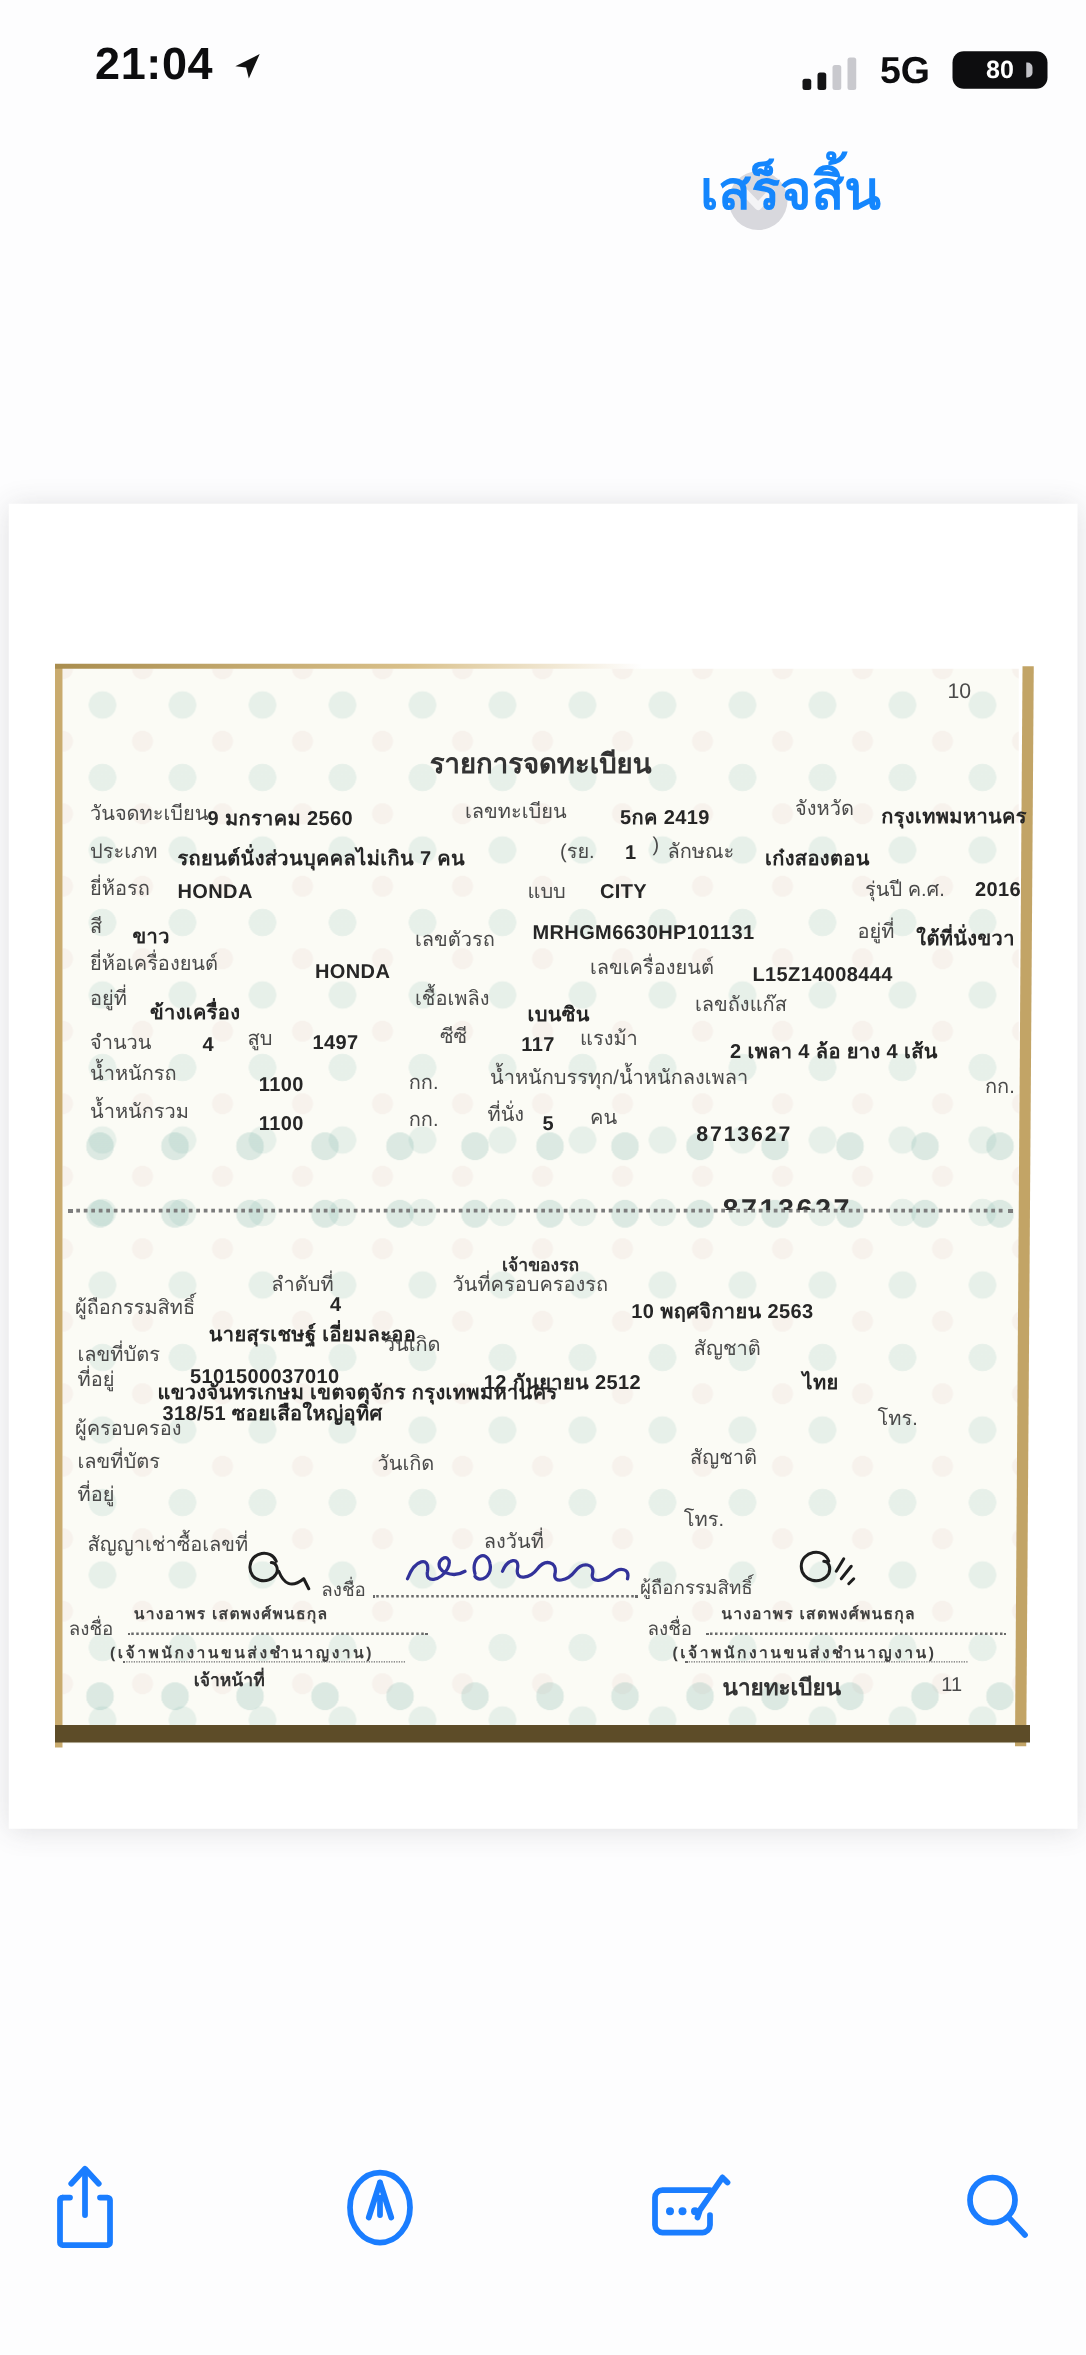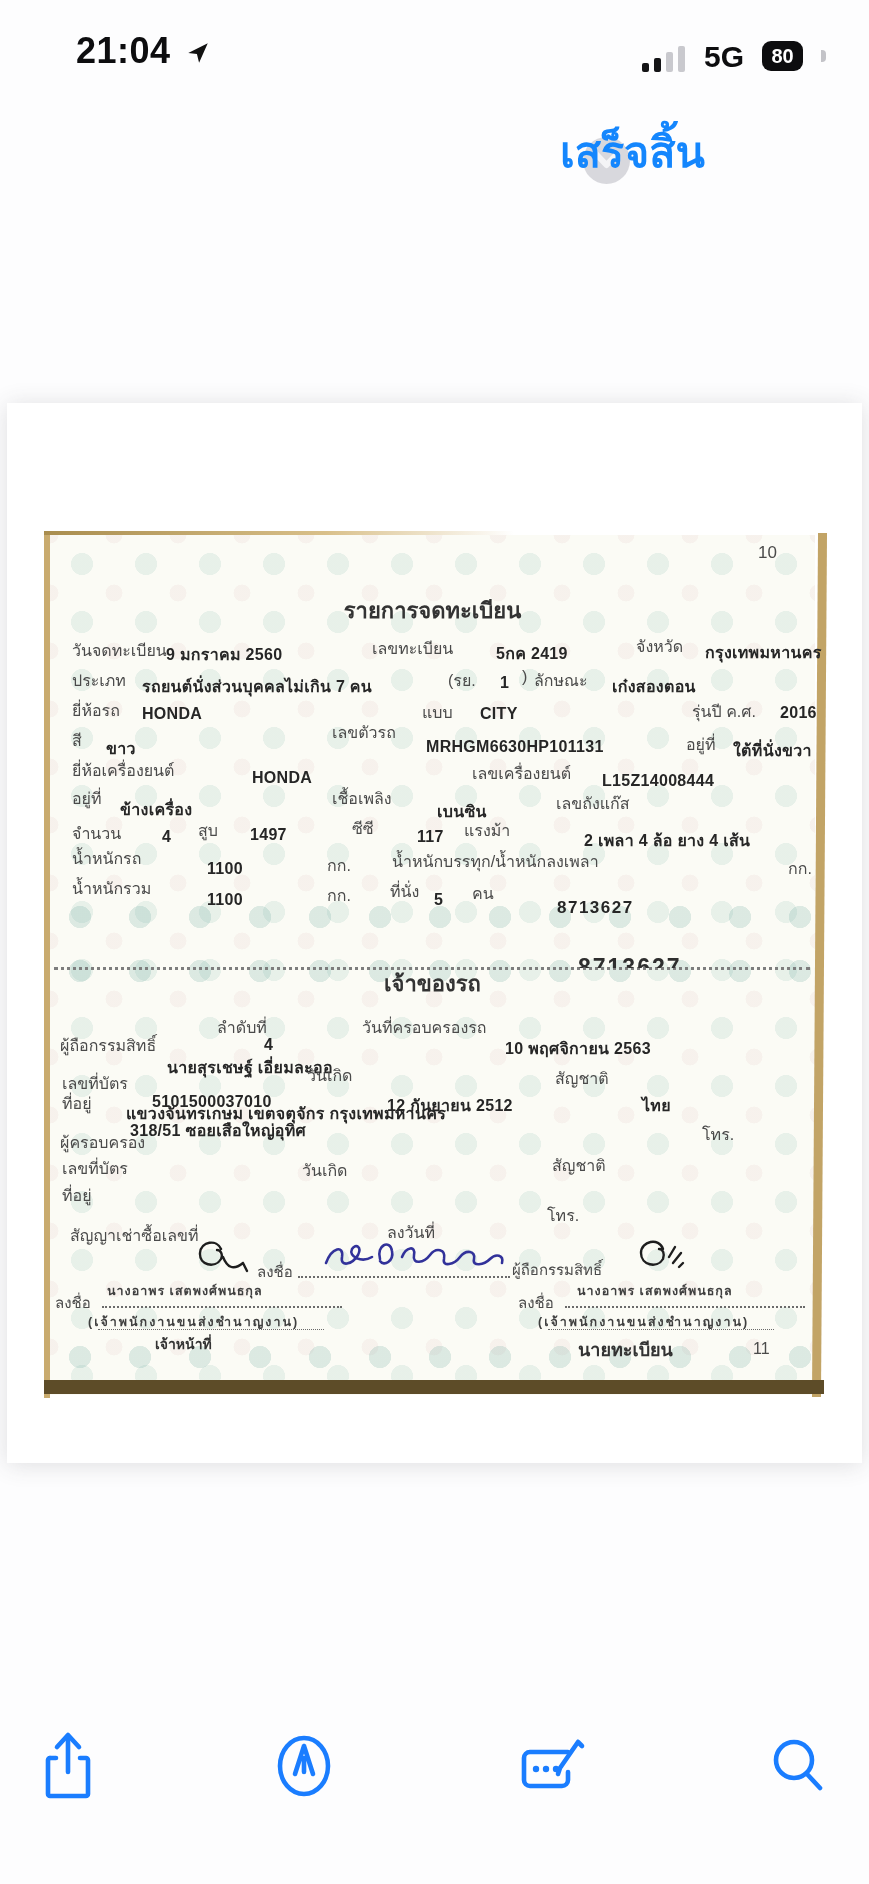--- a/index.html
+++ b/index.html
@@ -9,21 +9,21 @@
   .statusbar{position:absolute;left:0;top:0;width:869px;height:100px;background:#fdfdfe;}
   .time{position:absolute;left:76px;top:30px;font-size:36px;font-weight:700;color:#0d0d0f;letter-spacing:.5px;}
   .locarrow{position:absolute;left:185px;top:40px;width:26px;height:26px;}
   .sigbars{position:absolute;left:642px;top:46px;width:50px;height:26px;}
   .bar{position:absolute;bottom:0;width:7px;border-radius:2px;}
   .b1{left:0;height:9px;background:#141416;}
   .b2{left:12px;height:14px;background:#141416;}
   .b3{left:24px;height:20px;background:#c9c9ce;}
   .b4{left:36px;height:26px;background:#c9c9ce;}
   .net5g{position:absolute;left:704px;top:40px;font-size:30px;font-weight:700;color:#0d0d0f;}
-  .battery{position:absolute;left:762px;top:41px;width:41px;height:30px;background:#0d0d0f;border-radius:9px;
+  .battery{position:absolute;left:762px;top:41px;width:76px;height:30px;background:#0d0d0f;border-radius:9px;
            color:#ffffff;font-size:20px;font-weight:700;text-align:center;line-height:30px;}
   .battnub{position:absolute;left:821px;top:50px;width:5px;height:12px;background:#c3c3c8;border-radius:0 4px 4px 0;}
   
   .collapse-btn{position:absolute;left:583px;top:137px;width:47px;height:47px;border-radius:50%;background:#d8d8dd;}
   .collapse-btn svg{position:absolute;left:10px;top:13px;}
   .done{position:absolute;left:560px;top:118px;width:303px;text-align:left;font-size:43px;font-weight:600;color:#1486fd;}
   
   .card{position:absolute;left:7px;top:403px;width:855px;height:1060px;background:#ffffff;
         box-shadow:0 2px 22px rgba(60,60,70,.16);}
   .paper{position:absolute;left:43px;top:132px;width:765px;height:860px;background:#fbfbf5;
@@ -111,34 +111,34 @@
 
       <div class="lbl" style="left:22px;top:163px;">ยี่ห้อรถ</div>
       <div class="val" style="left:92px;top:170px;">HONDA</div>
       <div class="lbl" style="left:372px;top:165px;">แบบ</div>
       <div class="val" style="left:430px;top:170px;">CITY</div>
       <div class="lbl" style="left:642px;top:164px;">รุ่นปี ค.ศ.</div>
       <div class="val" style="left:730px;top:169px;">2016</div>
 
       <div class="lbl" style="left:22px;top:193px;">สี</div>
       <div class="val" style="left:56px;top:201px;">ขาว</div>
-      <div class="lbl" style="left:282px;top:185px;">เลขตัวรถ</div>
+      <div class="lbl" style="left:282px;top:204px;">เลขตัวรถ</div>
       <div class="val" style="left:376px;top:203px;">MRHGM6630HP101131</div>
       <div class="lbl" style="left:636px;top:197px;">อยู่ที่</div>
       <div class="val" style="left:683px;top:203px;">ใต้ที่นั่งขวา</div>
 
       <div class="lbl" style="left:22px;top:223px;">ยี่ห้อเครื่องยนต์</div>
       <div class="val" style="left:202px;top:234px;">HONDA</div>
       <div class="lbl" style="left:422px;top:226px;">เลขเครื่องยนต์</div>
       <div class="val" style="left:552px;top:237px;">L15Z14008444</div>
 
       <div class="lbl" style="left:22px;top:251px;">อยู่ที่</div>
       <div class="val" style="left:70px;top:262px;">ข้างเครื่อง</div>
       <div class="lbl" style="left:282px;top:251px;">เชื้อเพลิง</div>
-      <div class="val" style="left:387px;top:264px;text-align:center;">เบนซิน</div>
+      <div class="val" style="left:372px;top:264px;text-align:center;">เบนซิน</div>
       <div class="lbl" style="left:506px;top:256px;">เลขถังแก๊ส</div>
 
       <div class="lbl" style="left:22px;top:286px;">จำนวน</div>
       <div class="val" style="left:112px;top:293px;">4</div>
       <div class="lbl" style="left:148px;top:283px;">สูบ</div>
       <div class="val" style="left:200px;top:291px;">1497</div>
       <div class="lbl" style="left:302px;top:281px;">ซีซี</div>
       <div class="val" style="left:367px;top:293px;">117</div>
       <div class="lbl" style="left:414px;top:283px;">แรงม้า</div>
       <div class="val" style="left:534px;top:293px;">2 เพลา 4 ล้อ ยาง 4 เส้น</div>
@@ -154,21 +154,21 @@
       <div class="lbl" style="left:277px;top:348px;">กก.</div>
       <div class="lbl" style="left:340px;top:344px;">ที่นั่ง</div>
       <div class="val" style="left:384px;top:356px;">5</div>
       <div class="lbl" style="left:422px;top:346px;">คน</div>
 
       <div class="val" style="left:507px;top:363px;font-size:17px;letter-spacing:1.5px;">8713627</div>
 
       <div class="perf"></div>
       <div class="clipnum"><span>8713627</span></div>
 
-      <div class="ttl" style="top:431px;font-size:22px;">เจ้าของรถ</div>
+      <div class="ttl" style="top:466px;font-size:14px;">เจ้าของรถ</div>
       <div class="lbl" style="left:167px;top:480px;">ลำดับที่</div>
       <div class="lbl" style="left:312px;top:480px;">วันที่ครอบครองรถ</div>
       <div class="lbl" style="left:10px;top:498px;">ผู้ถือกรรมสิทธิ์</div>
       <div class="val" style="left:214px;top:501px;">4</div>
       <div class="val" style="left:455px;top:501px;">10 พฤศจิกายน 2563</div>
       <div class="val" style="left:117px;top:520px;">นายสุรเชษฐ์ เอี่ยมละออ</div>
       <div class="lbl" style="left:257px;top:528px;">วันเกิด</div>
       <div class="lbl" style="left:12px;top:536px;">เลขที่บัตร</div>
       <div class="lbl" style="left:505px;top:531px;">สัญชาติ</div>
       <div class="lbl" style="left:12px;top:556px;">ที่อยู่</div>

